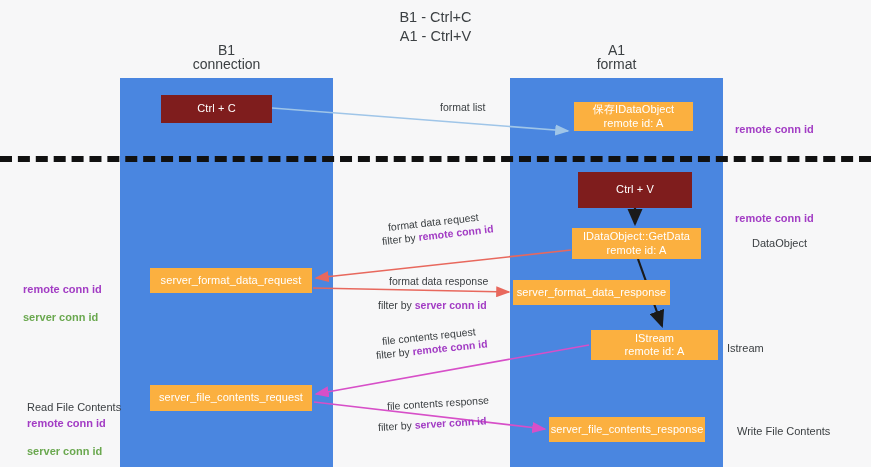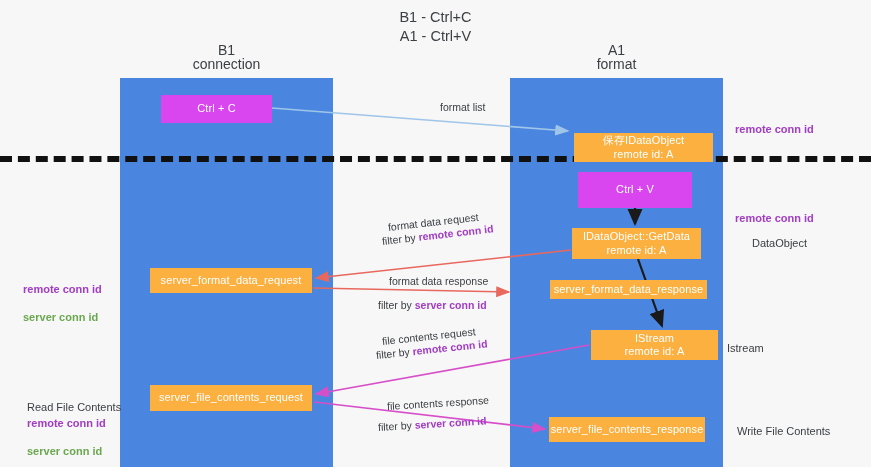--- a/index.html
+++ b/index.html
@@ -55,29 +55,29 @@
     display:flex;
     align-items:center;
     justify-content:center;
     text-align:center;
     color:#ffffff;
     font-size:11px;
     line-height:13.5px;
     white-space:pre-line;
     letter-spacing:.1px;
   }
-  .green{background:#d946ef;}
+  .green{background:#7f1d1d;}
   .orange{background:#fbb040;}
 
   #n-ctrlc   {left:161px;top:95px;width:111px;height:28px;}
-  #n-save    {left:574px;top:133px;width:139px;height:29px;}
+  #n-save    {left:574px;top:102px;width:119px;height:29px;}
   #n-ctrlv   {left:578px;top:172px;width:114px;height:36px;}
   #n-getdata {left:572px;top:228px;width:129px;height:31px;}
   #n-sfdreq  {left:150px;top:268px;width:162px;height:25px;}
-  #n-sfdresp {left:513px;top:280px;width:157px;height:19px;margin-left:37px;}
+  #n-sfdresp {left:513px;top:280px;width:157px;height:25px;}
   #n-istream {left:591px;top:330px;width:127px;height:30px;}
   #n-sfcreq  {left:150px;top:385px;width:162px;height:26px;}
   #n-sfcresp {left:549px;top:417px;width:156px;height:25px;}
 
   
   .side{
     position:absolute;
     font-size:11px;
     line-height:14px;
     white-space:pre-line;

